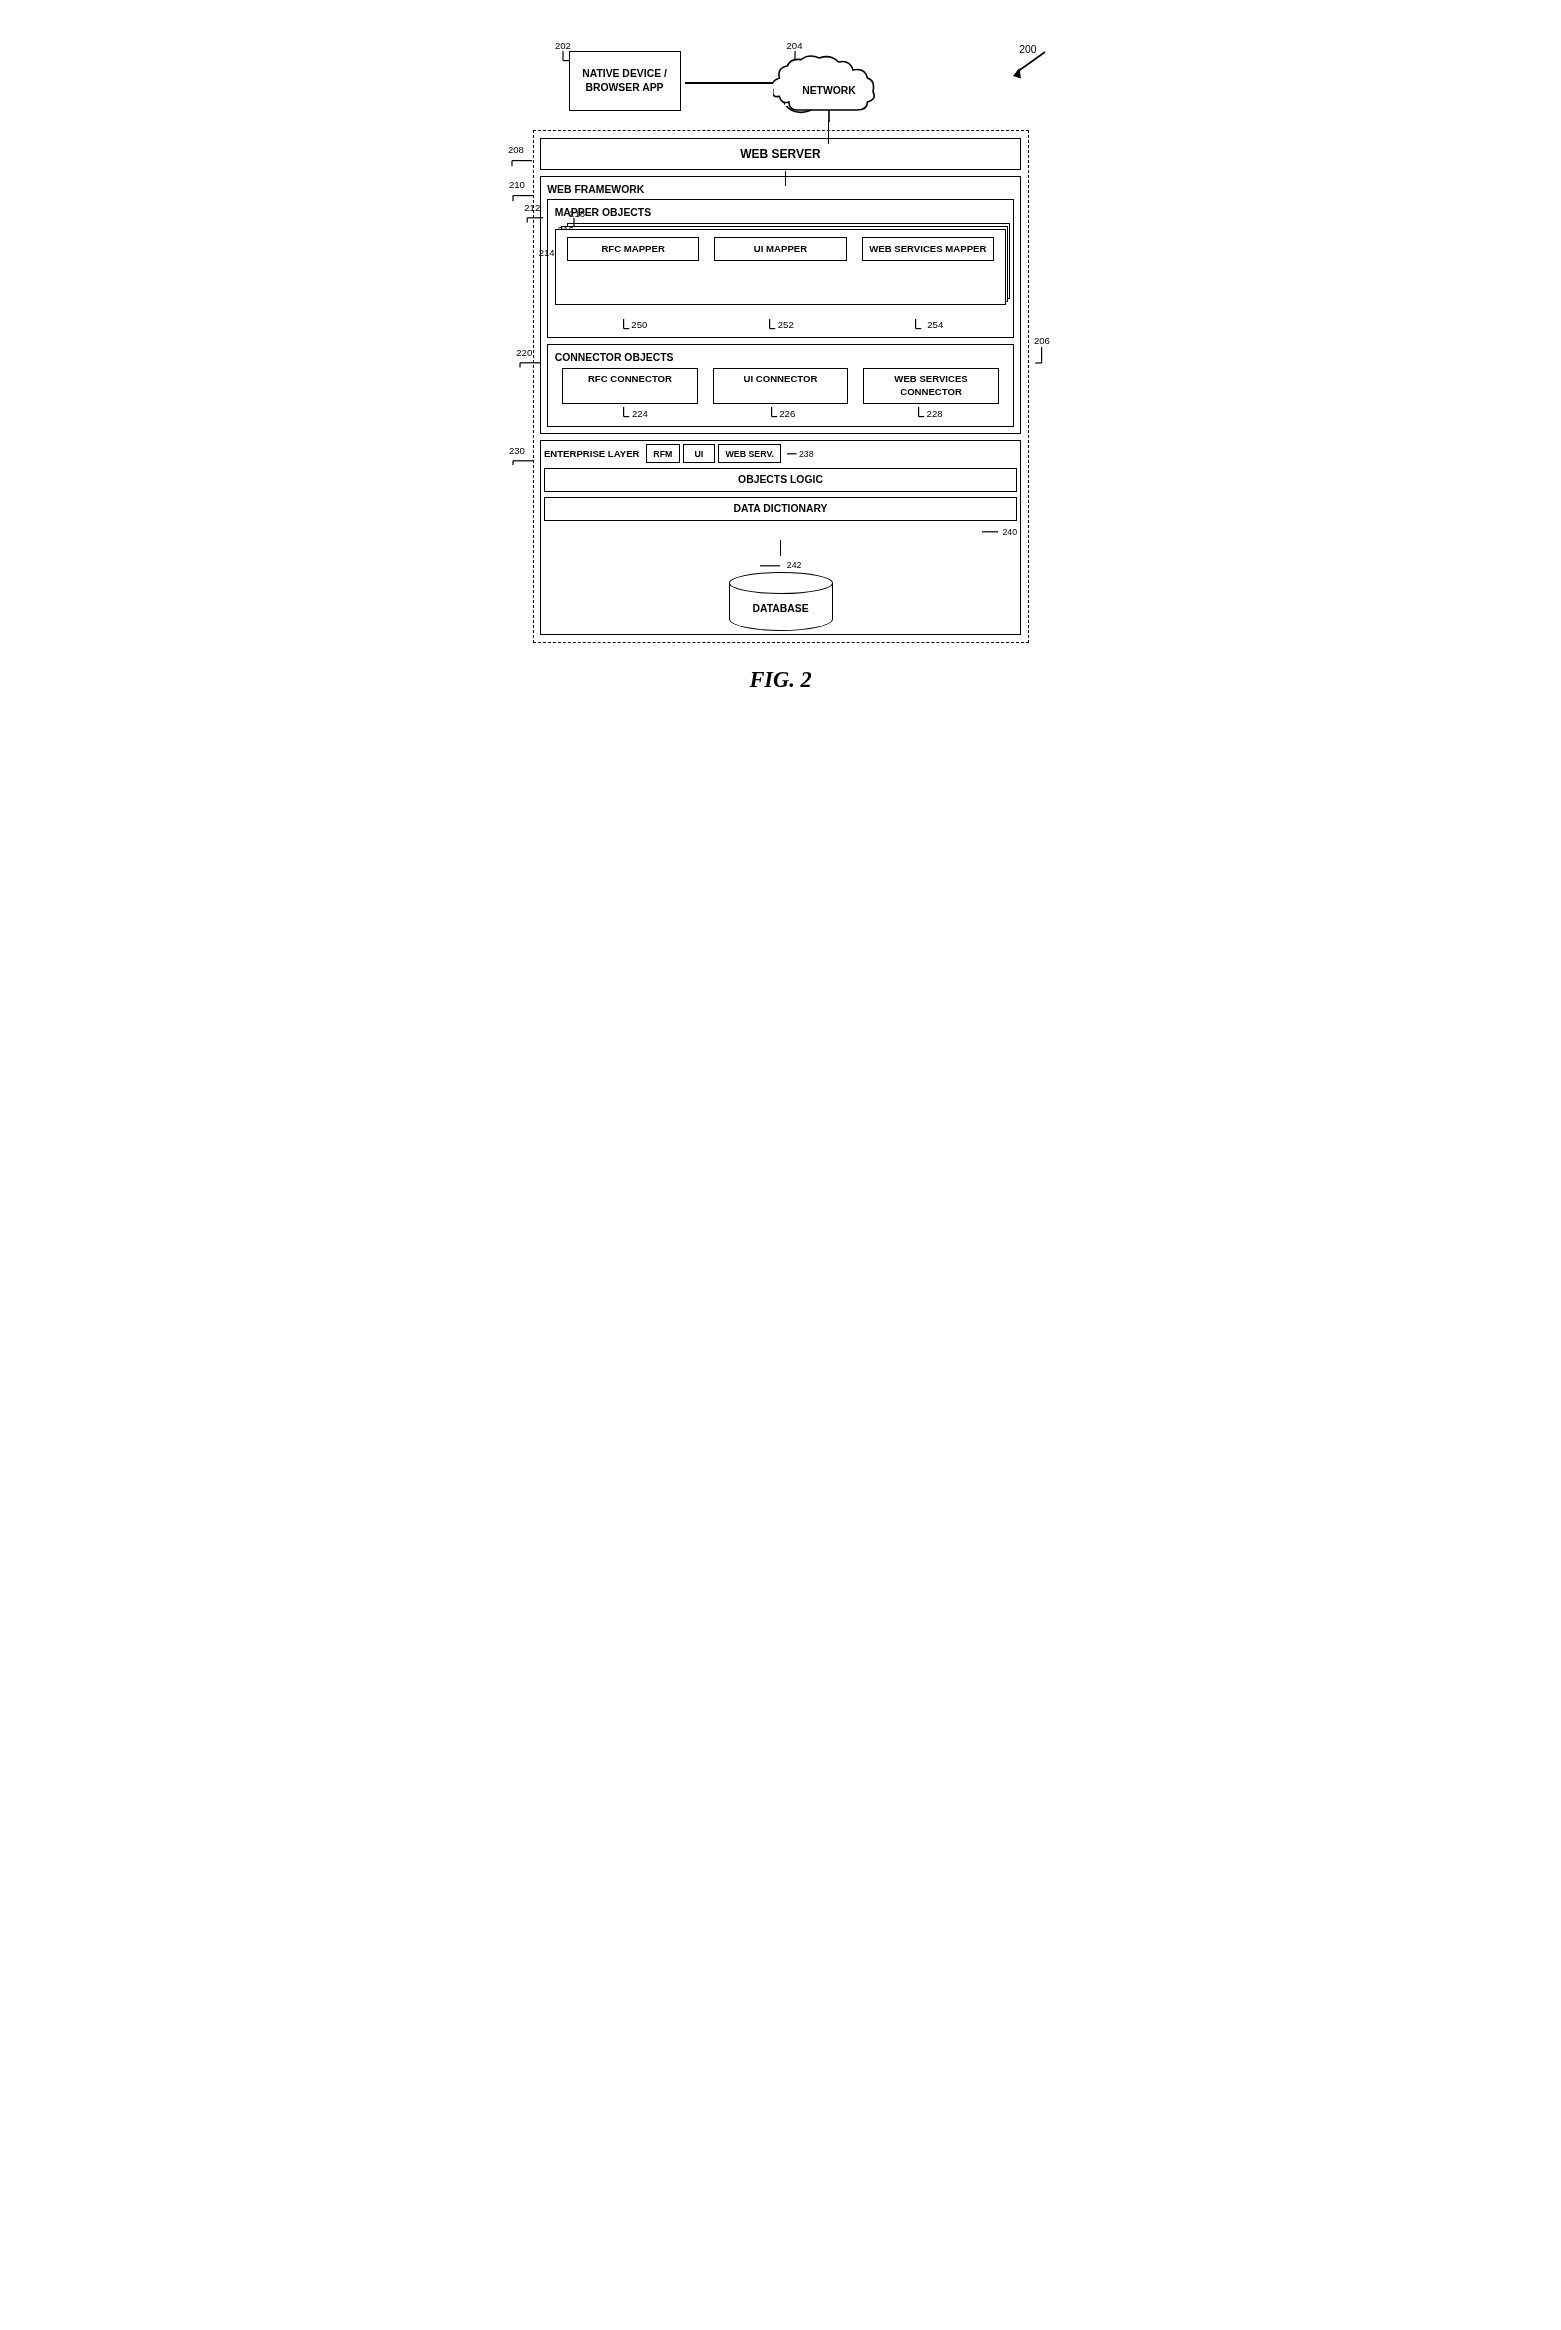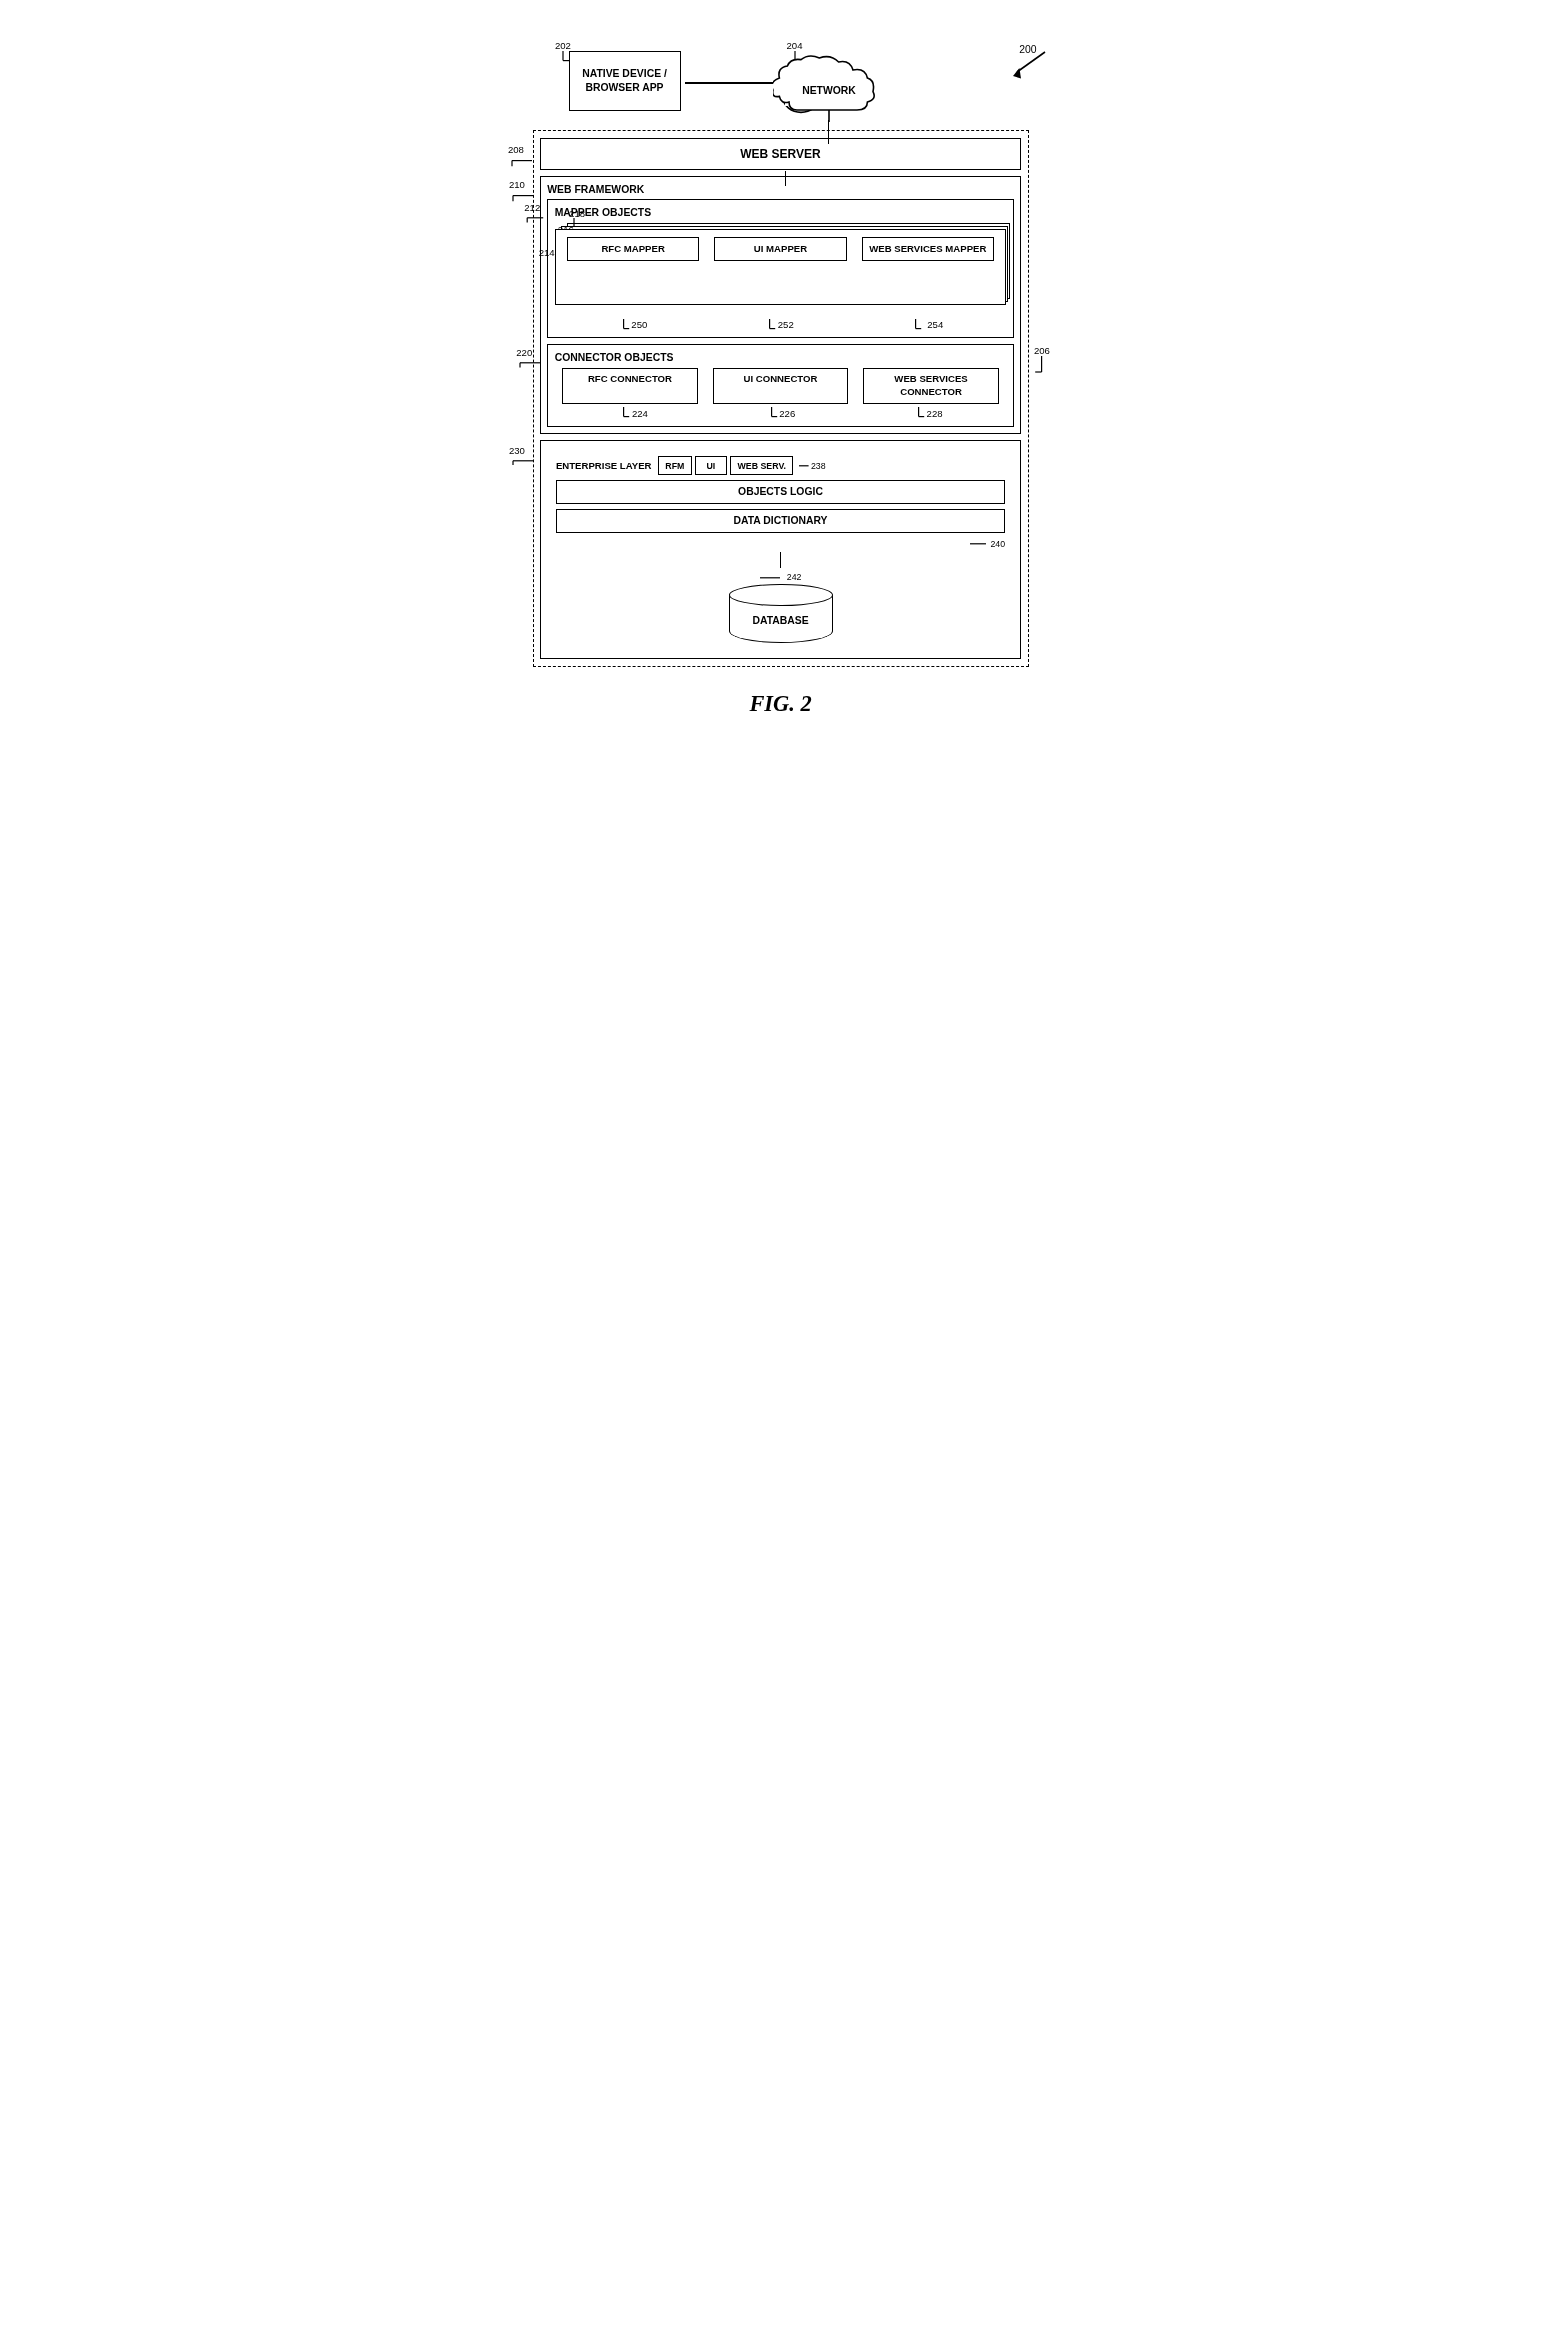--- a/index.html
+++ b/index.html
@@ -103,21 +103,21 @@
       padding: 4.8px 3.2px;
       width: 30%;
       line-height: 1.3;
       background: #fff;
     }
 
     
     .enterprise-outer {
       border: 1.6px solid #000;
       margin-top: 6.4px;
-      padding: 15px;
+      padding: 3px;
       position: relative;
     }
     .enterprise-top-row {
       display: flex;
       align-items: stretch;
       margin-bottom: 4.8px;
     }
     .enterprise-label {
       font-size: 9.6px;
       font-weight: bold;

